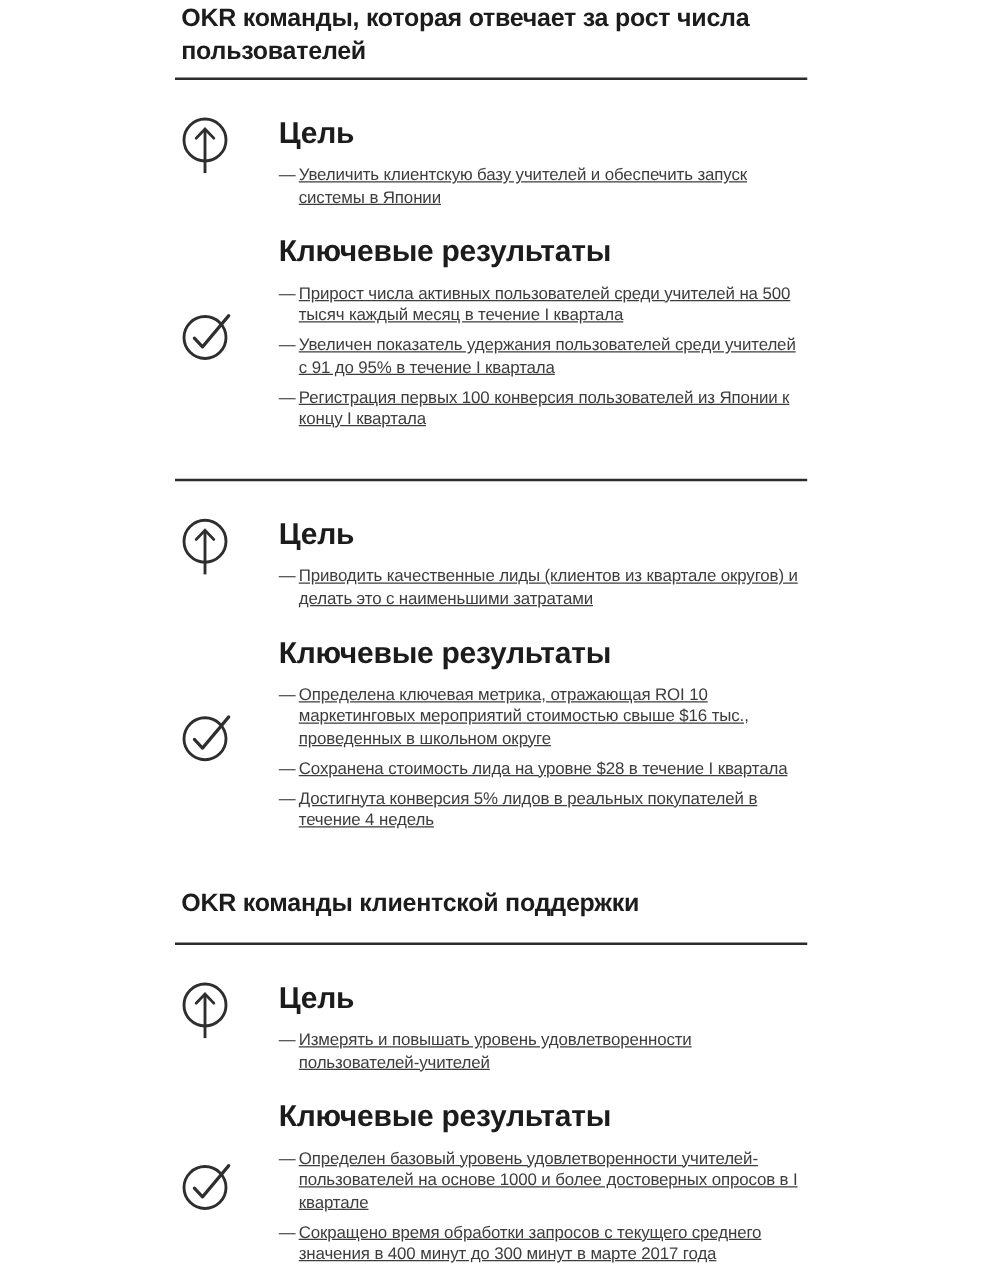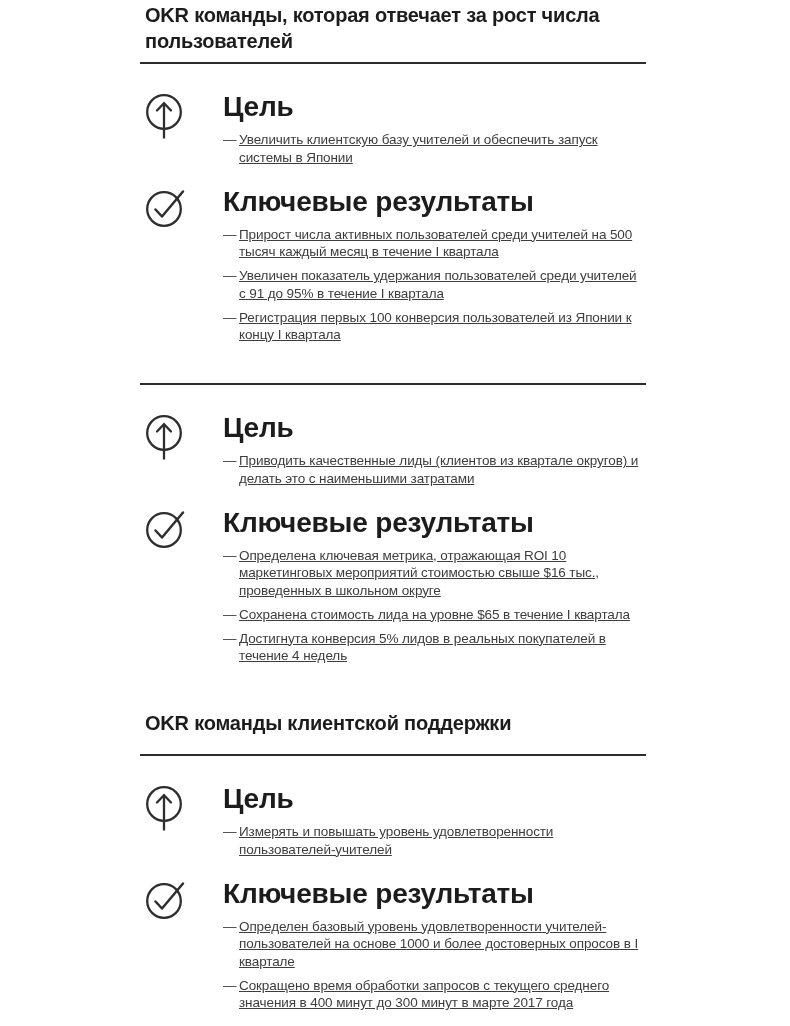--- a/index.html
+++ b/index.html
@@ -34,28 +34,28 @@
   .rule {
     height: 0;
     border: none;
     border-top: 2px solid #2c2c2c;
     margin: 8px 0 0 -5px;
     width: 506px;
   }
   .s2 .rule, .s3 .rule { margin-top: 18px; }
 
   .row { display: flex; margin-top: 29px; }
-  .row.kr { margin-top: 15px; }
+  .row.kr { margin-top: 15px; align-items: center; }
   .icon-col { width: 78px; flex: none; }
   .icon-col svg { display: block; overflow: visible; }
   .txt { flex: 1; min-width: 0; }
 
   h3.block-title {
     margin: 2px 0 0;
-    font-size: 28px;
+    font-size: 24px;
     line-height: 24px;
     font-weight: bold;
     color: #1c1c1c;
     letter-spacing: -0.2px;
   }
   ul.items {
     list-style: none;
     margin: 12px 0 0;
     padding: 0;
   }
@@ -159,21 +159,21 @@
         </div>
         <div class="txt">
           <h3 class="block-title">Ключевые результаты</h3>
           <ul class="items">
             <li>
               <span class="dash">—</span>
               <span class="it">Определена ключевая метрика, отражающая ROI 10 маркетинговых мероприятий стоимостью свыше $16 тыс., проведенных в школьном округе</span>
             </li>
             <li>
               <span class="dash">—</span>
-              <span class="it">Сохранена стоимость лида на уровне $65 в течение I квартала</span>
+              <span class="it">Сохранена стоимость лида на уровне $28 в течение I квартала</span>
             </li>
             <li>
               <span class="dash">—</span>
               <span class="it">Достигнута конверсия 5% лидов в реальных покупателей в течение 4 недель</span>
             </li>
           </ul>
         </div>
       </div>
     </section>
 

